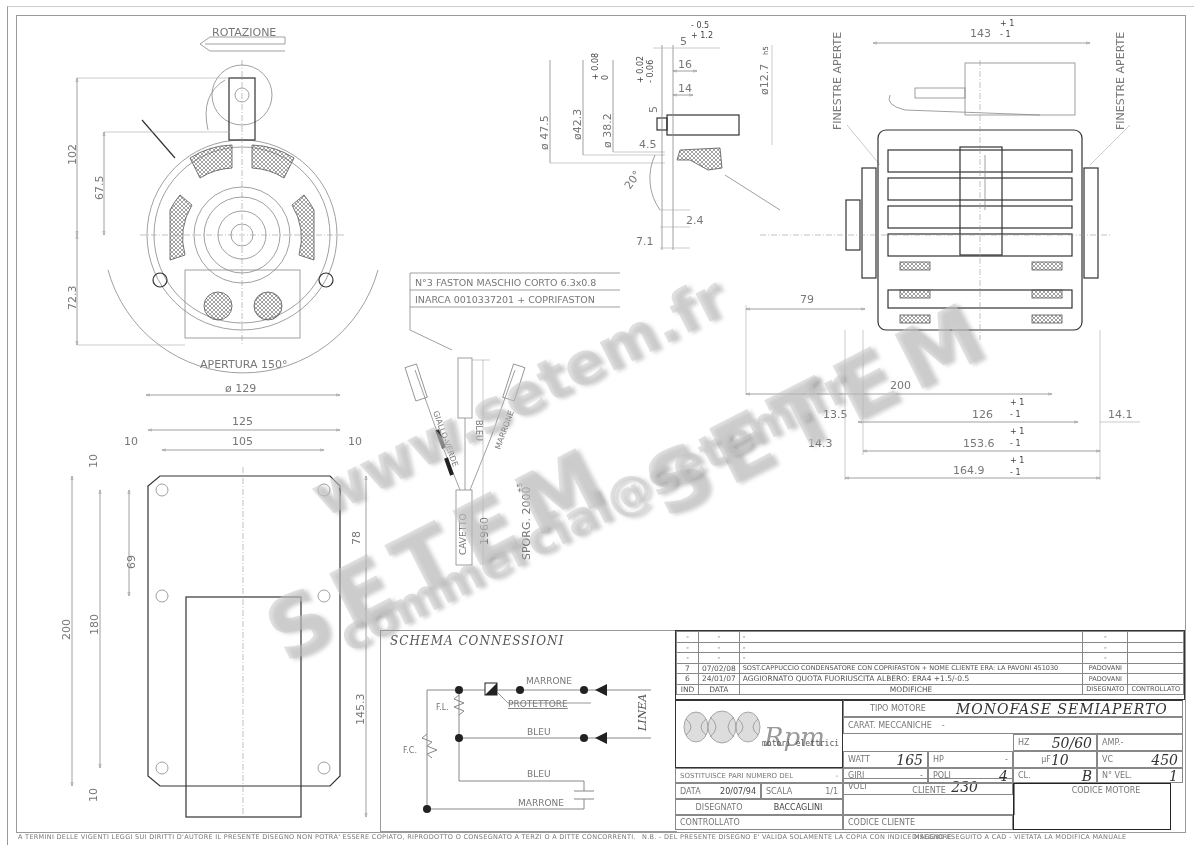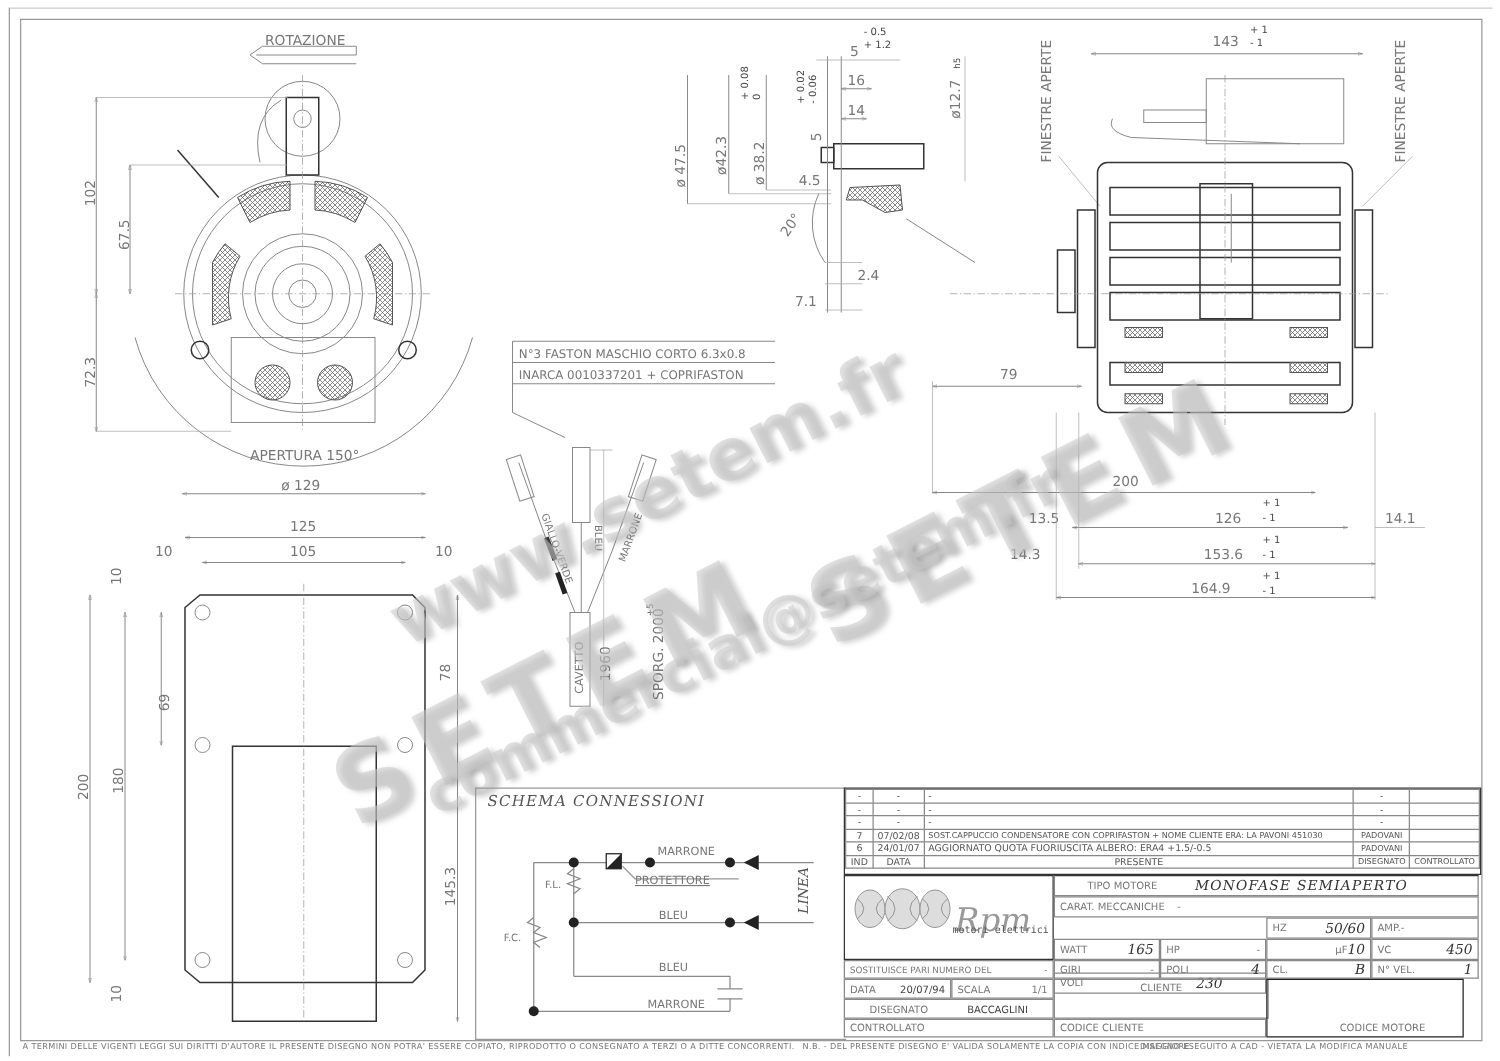--- a/index.html
+++ b/index.html
@@ -16,21 +16,21 @@
   .hatch { fill:url(#hatch); stroke:#555; stroke-width:0.8; }
 
   
   .tb { position:absolute; left:675px; top:630px; width:508px; border:1.5px solid #333; font-family:"DejaVu Sans", sans-serif; }
   .tb table { border-collapse:collapse; width:100%; }
   .tb td { border:1px solid #888; font-size:7.5px; color:#555; padding:0 3px; height:10px; white-space:nowrap; }
   .mod-table td { height:9.5px; }
   .c { text-align:center; }
   .spec { position:absolute; left:675px; top:700px; width:508px; height:130px; font-family:"DejaVu Sans", sans-serif; }
   .cell { position:absolute; border:1px solid #888; box-sizing:border-box; font-size:8px; color:#777; padding:2px 4px; white-space:nowrap; display:flex; align-items:center; }
-  .val { font-family:"DejaVu Serif", serif; font-style:italic; font-size:11px; color:#333; }
+  .val { font-family:"DejaVu Serif", serif; font-style:italic; font-size:14px; color:#333; }
   .big { font-family:"DejaVu Sans", sans-serif; font-style:italic; font-size:26px; color:#222; letter-spacing:2px; }
   .logo-rpm { font-family:"DejaVu Serif", serif; font-style:italic; font-size:26px; color:#999; }
   .logo-sub { font-family:"DejaVu Sans Mono", monospace; font-size:8px; color:#555; }
   .footer { position:absolute; top:833px; font-size:6.5px; color:#777; letter-spacing:0.3px; white-space:nowrap; font-family:"DejaVu Sans", sans-serif; }
 
   .schema { position:absolute; left:380px; top:630px; width:296px; height:200px; border:1px solid #999; border-right:none; }
   .schema-title { position:absolute; left:9px; top:3px; font-family:"DejaVu Serif", serif; font-style:italic; font-size:12px; color:#555; letter-spacing:1px; }
 
   .watermark { position:absolute; font-family:"DejaVu Sans", sans-serif; font-weight:bold; color:rgba(200,200,200,0.55); text-shadow:3px 3px 4px rgba(120,120,120,0.35); transform-origin:left top; white-space:nowrap; pointer-events:none; }
 </style>
@@ -341,21 +341,21 @@
       <tr>
           <td class="c">6</td>
           <td class="c">24/01/07</td>
           <td>AGGIORNATO QUOTA FUORIUSCITA ALBERO: ERA4 +1.5/-0.5</td>
           <td class="c" style="font-size:6.5px">PADOVANI</td>
           <td></td>
         </tr>
       <tr>
           <td class="c">IND</td>
           <td class="c">DATA</td>
-          <td class="c">PRESENTE</td>
+          <td class="c">MODIFICHE</td>
           <td class="c" style="font-size:6.5px">DISEGNATO</td>
           <td class="c" style="font-size:6.5px">CONTROLLATO</td>
         </tr>
     </tbody>
   </table>
 </div>
 
 <div class="spec">
   <div class="cell" style="left:0;top:0;width:168px;height:68px;border:1.5px solid #333;flex-direction:column;align-items:flex-start;">
     <svg width="80" height="36" viewBox="0 0 80 36" style="position:absolute;left:6px;top:8px;">
@@ -391,21 +391,21 @@
       <span>-</span>
   </div>
   <div class="cell" style="left:168px;top:51px;width:85px;height:17px;justify-content:space-between;">
     <span>WATT</span>
       <span class="val">165</span>
   </div>
   <div class="cell" style="left:253px;top:51px;width:85px;height:17px;justify-content:space-between;">
     <span>HP</span>
       <span>-</span>
   </div>
-  <div class="cell" style="left:338px;top:51px;width:84px;height:17px;justify-content:flex-end;">
+  <div class="cell" style="left:338px;top:51px;width:84px;height:17px;justify-content:center;">
     <span>µF</span>
       <span class="val">10</span>
   </div>
   <div class="cell" style="left:422px;top:51px;width:86px;height:17px;justify-content:space-between;">
     <span>VC</span>
       <span class="val">450</span>
   </div>
 
   <div class="cell" style="left:0;top:68px;width:168px;height:15px;justify-content:space-between;font-size:7px;">
     <span>SOSTITUISCE PARI NUMERO DEL</span>
@@ -432,21 +432,21 @@
     <span>DATA</span>
       <span style="color:#444">20/07/94</span>
   </div>
   <div class="cell" style="left:86px;top:83px;width:82px;height:16px;justify-content:space-between;">
     <span>SCALA</span>
       <span>1/1</span>
   </div>
   <div class="cell" style="left:168px;top:83px;width:172px;height:32px;justify-content:center;align-items:flex-start;">
     <span>CLIENTE</span>
   </div>
-  <div class="cell" style="left:338px;top:83px;width:158px;height:47px;border:1.5px solid #222;flex-direction:column;justify-content:flex-end;padding-left:32px;">
+  <div class="cell" style="left:338px;top:83px;width:158px;height:47px;border:1.5px solid #222;flex-direction:column;justify-content:space-between;padding-left:32px;">
     <span>CODICE MOTORE</span>
   </div>
   <div class="cell" style="left:0;top:99px;width:168px;height:16px;justify-content:space-around;">
     <span>DISEGNATO</span>
       <span style="color:#444">BACCAGLINI</span>
   </div>
   <div class="cell" style="left:0;top:115px;width:168px;height:15px;">
     <span>CONTROLLATO</span>
   </div>
   <div class="cell" style="left:168px;top:115px;width:170px;height:15px;">

